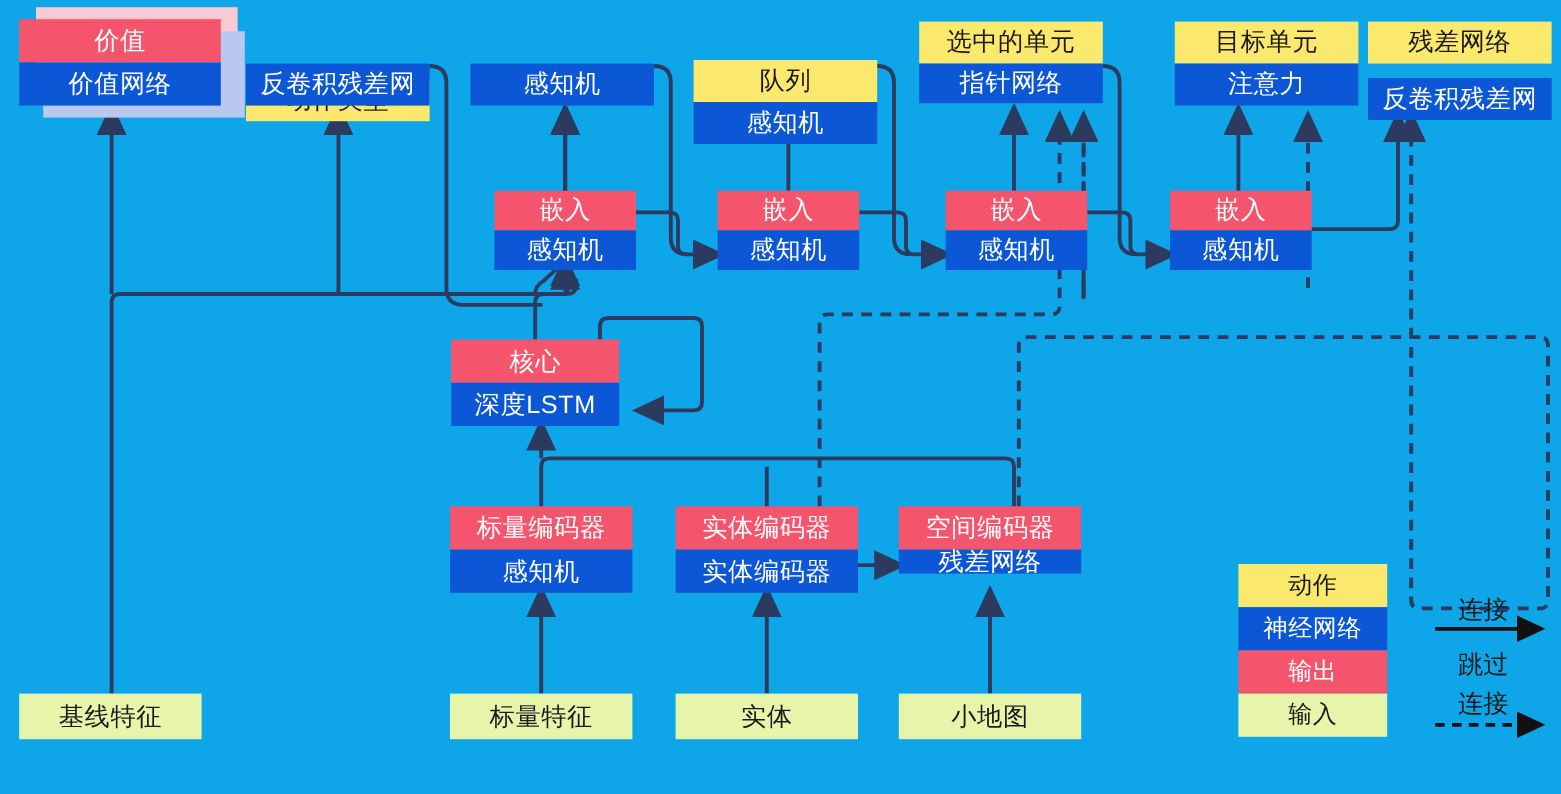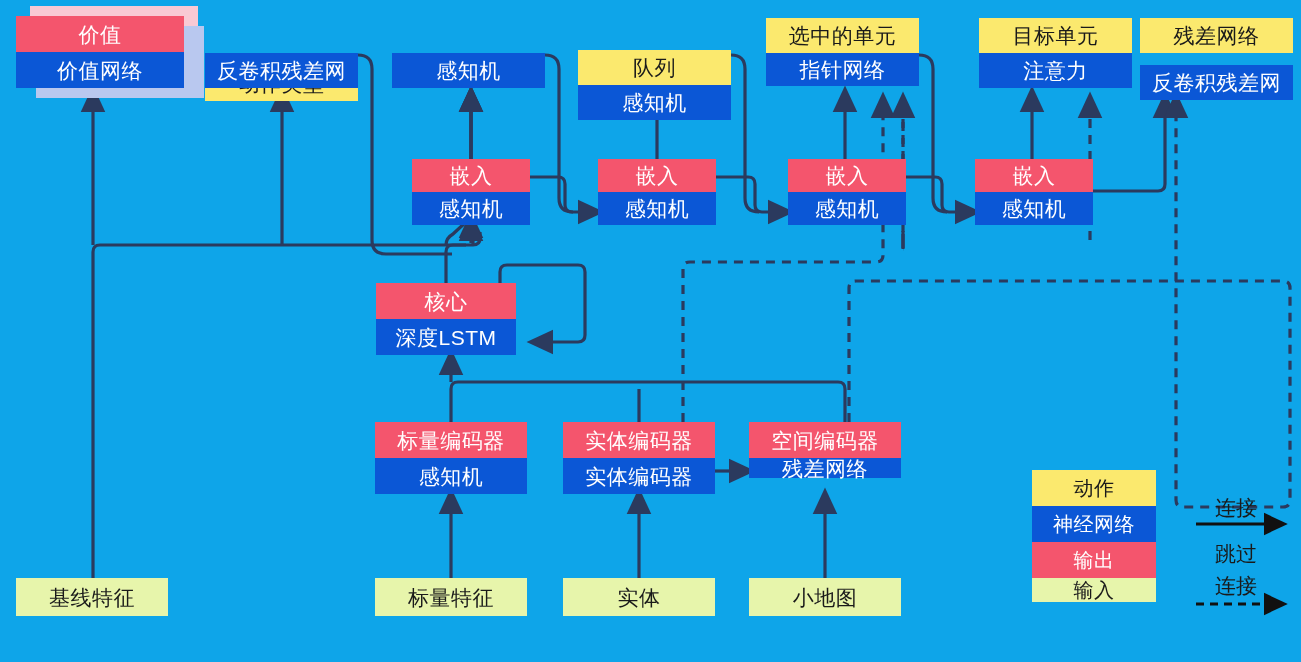--- a/index.html
+++ b/index.html
@@ -167,19 +167,19 @@
       <div class="node cell c-input" style="left: 16px; top: 578px; width: 152px; height: 38px;">基线特征</div>
       <div class="node cell c-input" style="left: 375px; top: 578px; width: 152px; height: 38px;">标量特征</div>
       <div class="node cell c-input" style="left: 563px; top: 578px; width: 152px; height: 38px;">实体</div>
       <div class="node cell c-input" style="left: 749px; top: 578px; width: 152px; height: 38px;">小地图</div>
     </div>
 
   <div class="legend" style="left:1012px;top:470px;width:124px;padding-left:20px;">
     <div class="cell c-action" style="height:36px;">动作</div>
     <div class="cell c-net" style="height:36px;">神经网络</div>
     <div class="cell c-output" style="height:36px;">输出</div>
-    <div class="cell c-input" style="height:24px;">输入</div>
+    <div class="cell c-input" style="height:36px;">输入</div>
   </div>
   <div class="lg-label" style="left:1196px;top:494px;width:80px;">连接</div>
   <div class="lg-label" style="left:1196px;top:540px;width:80px;">跳过</div>
   <div class="lg-label" style="left:1196px;top:572px;width:80px;">连接</div>
 
 </div>
 
 </body></html>

